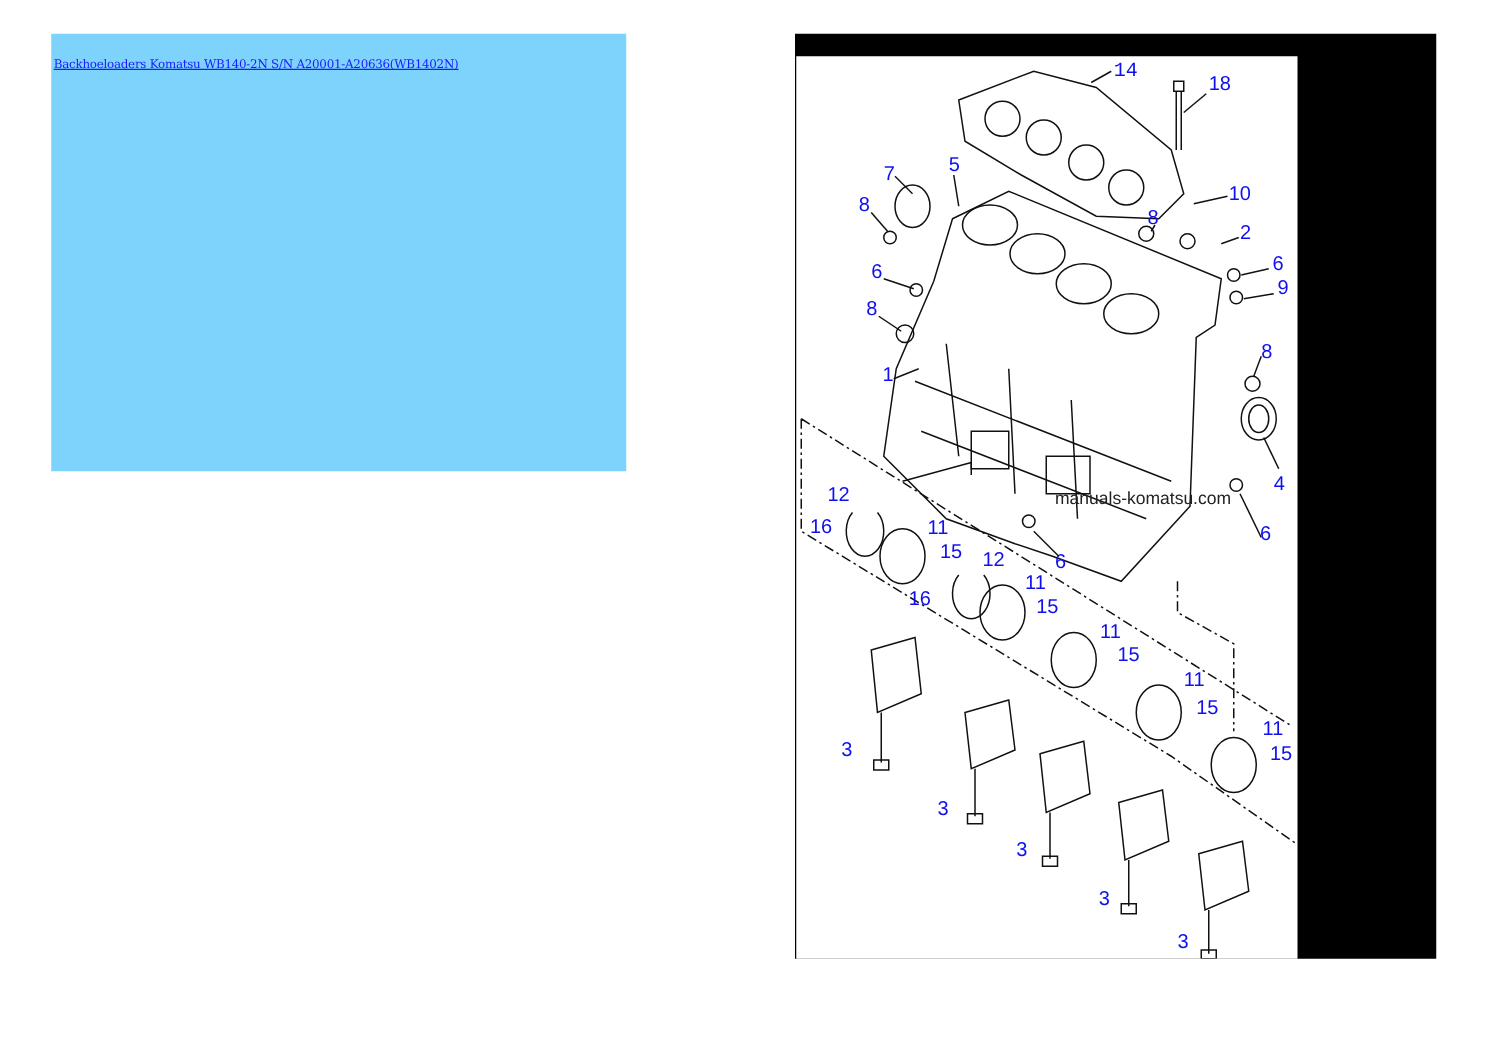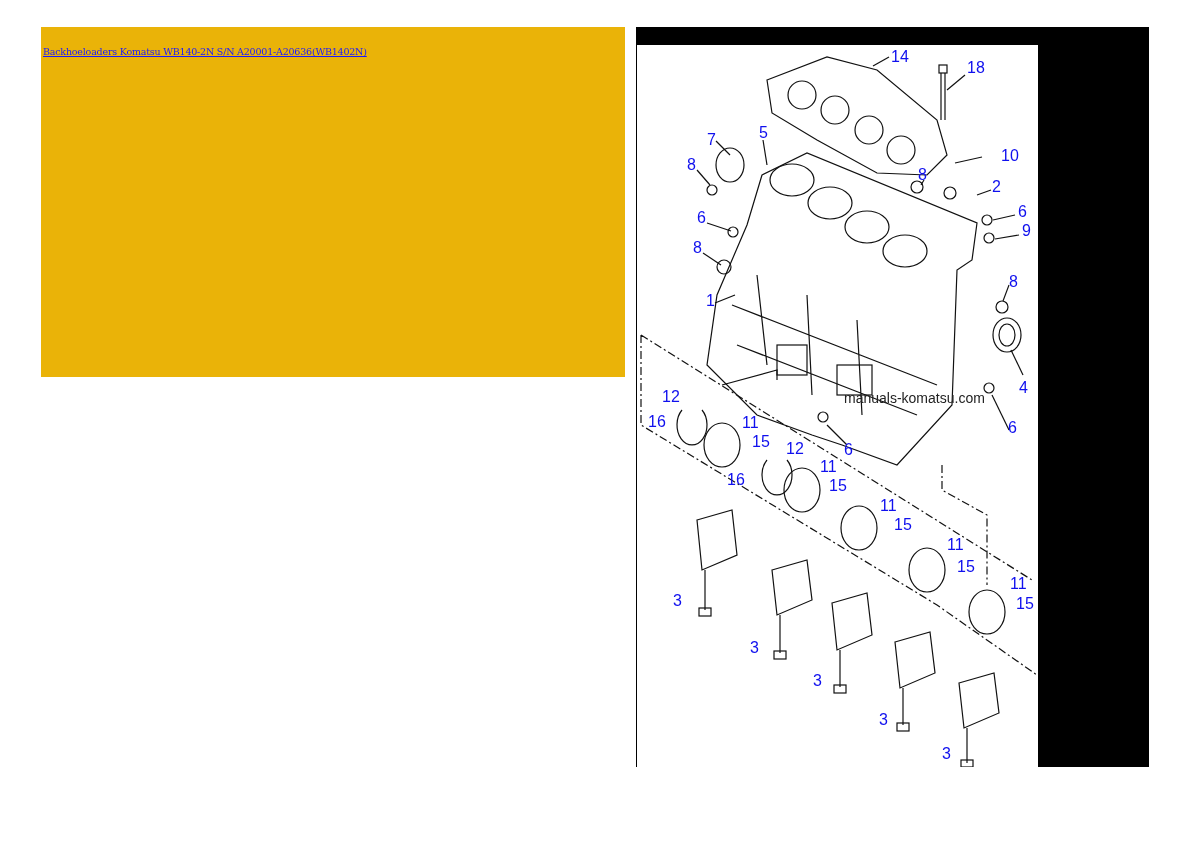--- a/index.html
+++ b/index.html
@@ -1,17 +1,17 @@
 <!DOCTYPE html>
 <html><head>
 <meta charset="utf-8">
 <style>
   html,body{margin:0;padding:0;}
   body{width:1190px;height:842px;background:#ffffff;position:relative;overflow:hidden;font-family:"DejaVu Serif",serif;}
-  .left-panel{position:absolute;left:41px;top:27px;width:584px;height:350px;background:#eab308;}
+  .left-panel{position:absolute;left:41px;top:27px;width:460px;height:350px;background:#7dd3fc;}
   .title-link{position:absolute;left:2px;top:19px;font-size:9.5px;color:#1a1aff;text-decoration:underline;white-space:nowrap;font-family:"DejaVu Serif",serif;letter-spacing:-0.2px;}
   .right-panel{position:absolute;left:636px;top:27px;width:513px;height:740px;background:#000;}
   .diagram-area{position:absolute;left:1px;top:18px;width:401px;height:722px;background:#fff;overflow:hidden;}
   .callout{position:absolute;color:#1010ee;font-family:"Liberation Sans",sans-serif;font-size:16px;line-height:16px;}
   .watermark{position:absolute;font-family:"Liberation Sans",sans-serif;font-size:14px;color:#222;letter-spacing:0px;}
   svg{position:absolute;left:0;top:0;}
 </style>
 </head>
 <body>
 
@@ -104,25 +104,25 @@
           <line x1="266" y1="643" x2="266" y2="680"></line>
           <rect x="260" y="678" width="12" height="8"></rect>
         <path d="M322 638 L357 628 L362 668 L327 683 Z"></path>
           <line x1="330" y1="683" x2="330" y2="718"></line>
           <rect x="324" y="715" width="12" height="7"></rect>
       </g>
     </svg>
 
     <div class="watermark" style="left:207px;top:345px;">manuals-komatsu.com</div>
 
-    <div class="callout" style="left:254px;top:4px;">14</div>
+    <div class="callout" style="left:254px;top:4px;font-family:Liberation Mono, monospace;">14</div>
     <div class="callout" style="left:330px;top:15px;">18</div>
     <div class="callout" style="left:70px;top:87px;">7</div>
     <div class="callout" style="left:122px;top:80px;">5</div>
-    <div class="callout" style="left:364px;top:103px;">10</div>
+    <div class="callout" style="left:346px;top:103px;">10</div>
     <div class="callout" style="left:50px;top:112px;">8</div>
     <div class="callout" style="left:281px;top:122px;">8</div>
     <div class="callout" style="left:355px;top:134px;">2</div>
     <div class="callout" style="left:60px;top:165px;">6</div>
     <div class="callout" style="left:381px;top:159px;">6</div>
     <div class="callout" style="left:385px;top:178px;">9</div>
     <div class="callout" style="left:56px;top:195px;">8</div>
     <div class="callout" style="left:69px;top:248px;">1</div>
     <div class="callout" style="left:372px;top:229px;">8</div>
     <div class="callout" style="left:382px;top:335px;">4</div>

